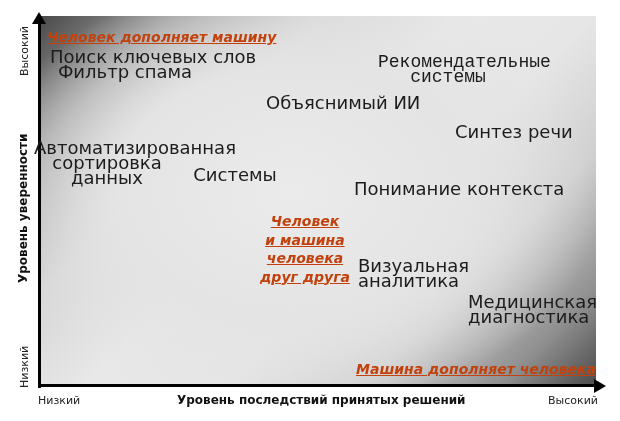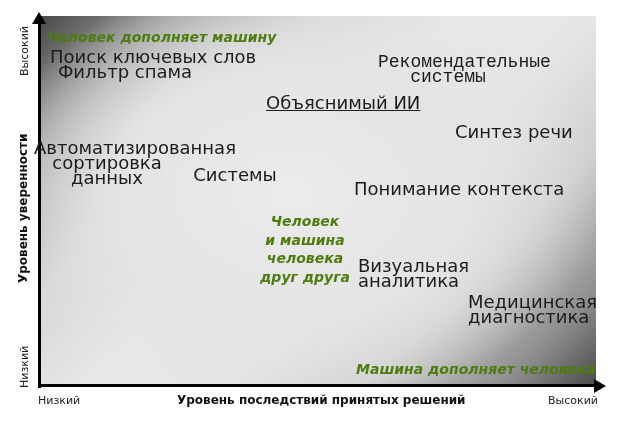--- a/index.html
+++ b/index.html
@@ -12,21 +12,21 @@
       linear-gradient(135deg, #4a4a4a 0%, #9a9a9a 14%, #d6d6d6 30%, #e8e8e8 45%, #e6e6e6 60%, #cfcfcf 75%, #8e8e8e 90%, #4c4c4c 100%);
   }
   .axis-y { position:absolute; left:38px; top:22px; width:3px; height:366px; background:#000; }
   .axis-x { position:absolute; left:38px; top:384px; width:560px; height:3px; background:#000; }
   .arrow-up { position:absolute; left:32px; top:12px; width:0; height:0;
     border-left:7.5px solid transparent; border-right:7.5px solid transparent; border-bottom:12px solid #000; }
   .arrow-right { position:absolute; left:594px; top:378.5px; width:0; height:0;
     border-top:7px solid transparent; border-bottom:7px solid transparent; border-left:12px solid #000; }
 
   .t { position:absolute; font-size:18px; line-height:15px; text-align:center; white-space:nowrap; color:#1c1c1c; }
-  .bold-it { font-weight:bold; font-style:italic; color:#4d7c0f; }
+  .bold-it { font-weight:bold; font-style:italic; color:#c2410c;text-decoration:underline; }
   .q-title { font-size:14px; line-height:16px; }
   .center-title { font-size:14px; line-height:18.5px; text-align:center; }
 
   .ytick, .ylabel { position:absolute; transform-origin:left top; transform:rotate(-90deg); white-space:nowrap; }
   .ytick { font-size:11px; color:#222; }
   .ylabel { font-size:12px; font-weight:bold; color:#111; }
   .xtick { position:absolute; font-size:11px; color:#222; white-space:nowrap; }
   .xlabel { position:absolute; font-size:12px; font-weight:bold; color:#111; white-space:nowrap;text-align:right; }
 </style>
 </head>
@@ -61,21 +61,21 @@
 <div class="t" style="left:50px; top:49px; width:150px;">
   <div>Поиск ключевых слов</div>
   <div>Фильтр спама</div>
 </div>
 
 <div class="t" style="left:378px; top:55px; width:140px;font-family:Liberation Mono, monospace;">
   <div>Рекомендательные</div>
   <div>системы</div>
 </div>
 
-<div class="t" style="left:266px; top:95px; width:122px;text-decoration:underline;">
+<div class="t" style="left:266px; top:95px; width:122px;">
   <div>Объяснимый ИИ</div>
 </div>
 
 <div class="t" style="left:455px; top:124px; width:96px;">
   <div>Синтез речи</div>
 </div>
 
 <div class="t" style="left:34px; top:140px; width:146px;">
   <div>Автоматизированная</div>
   <div>сортировка</div>

